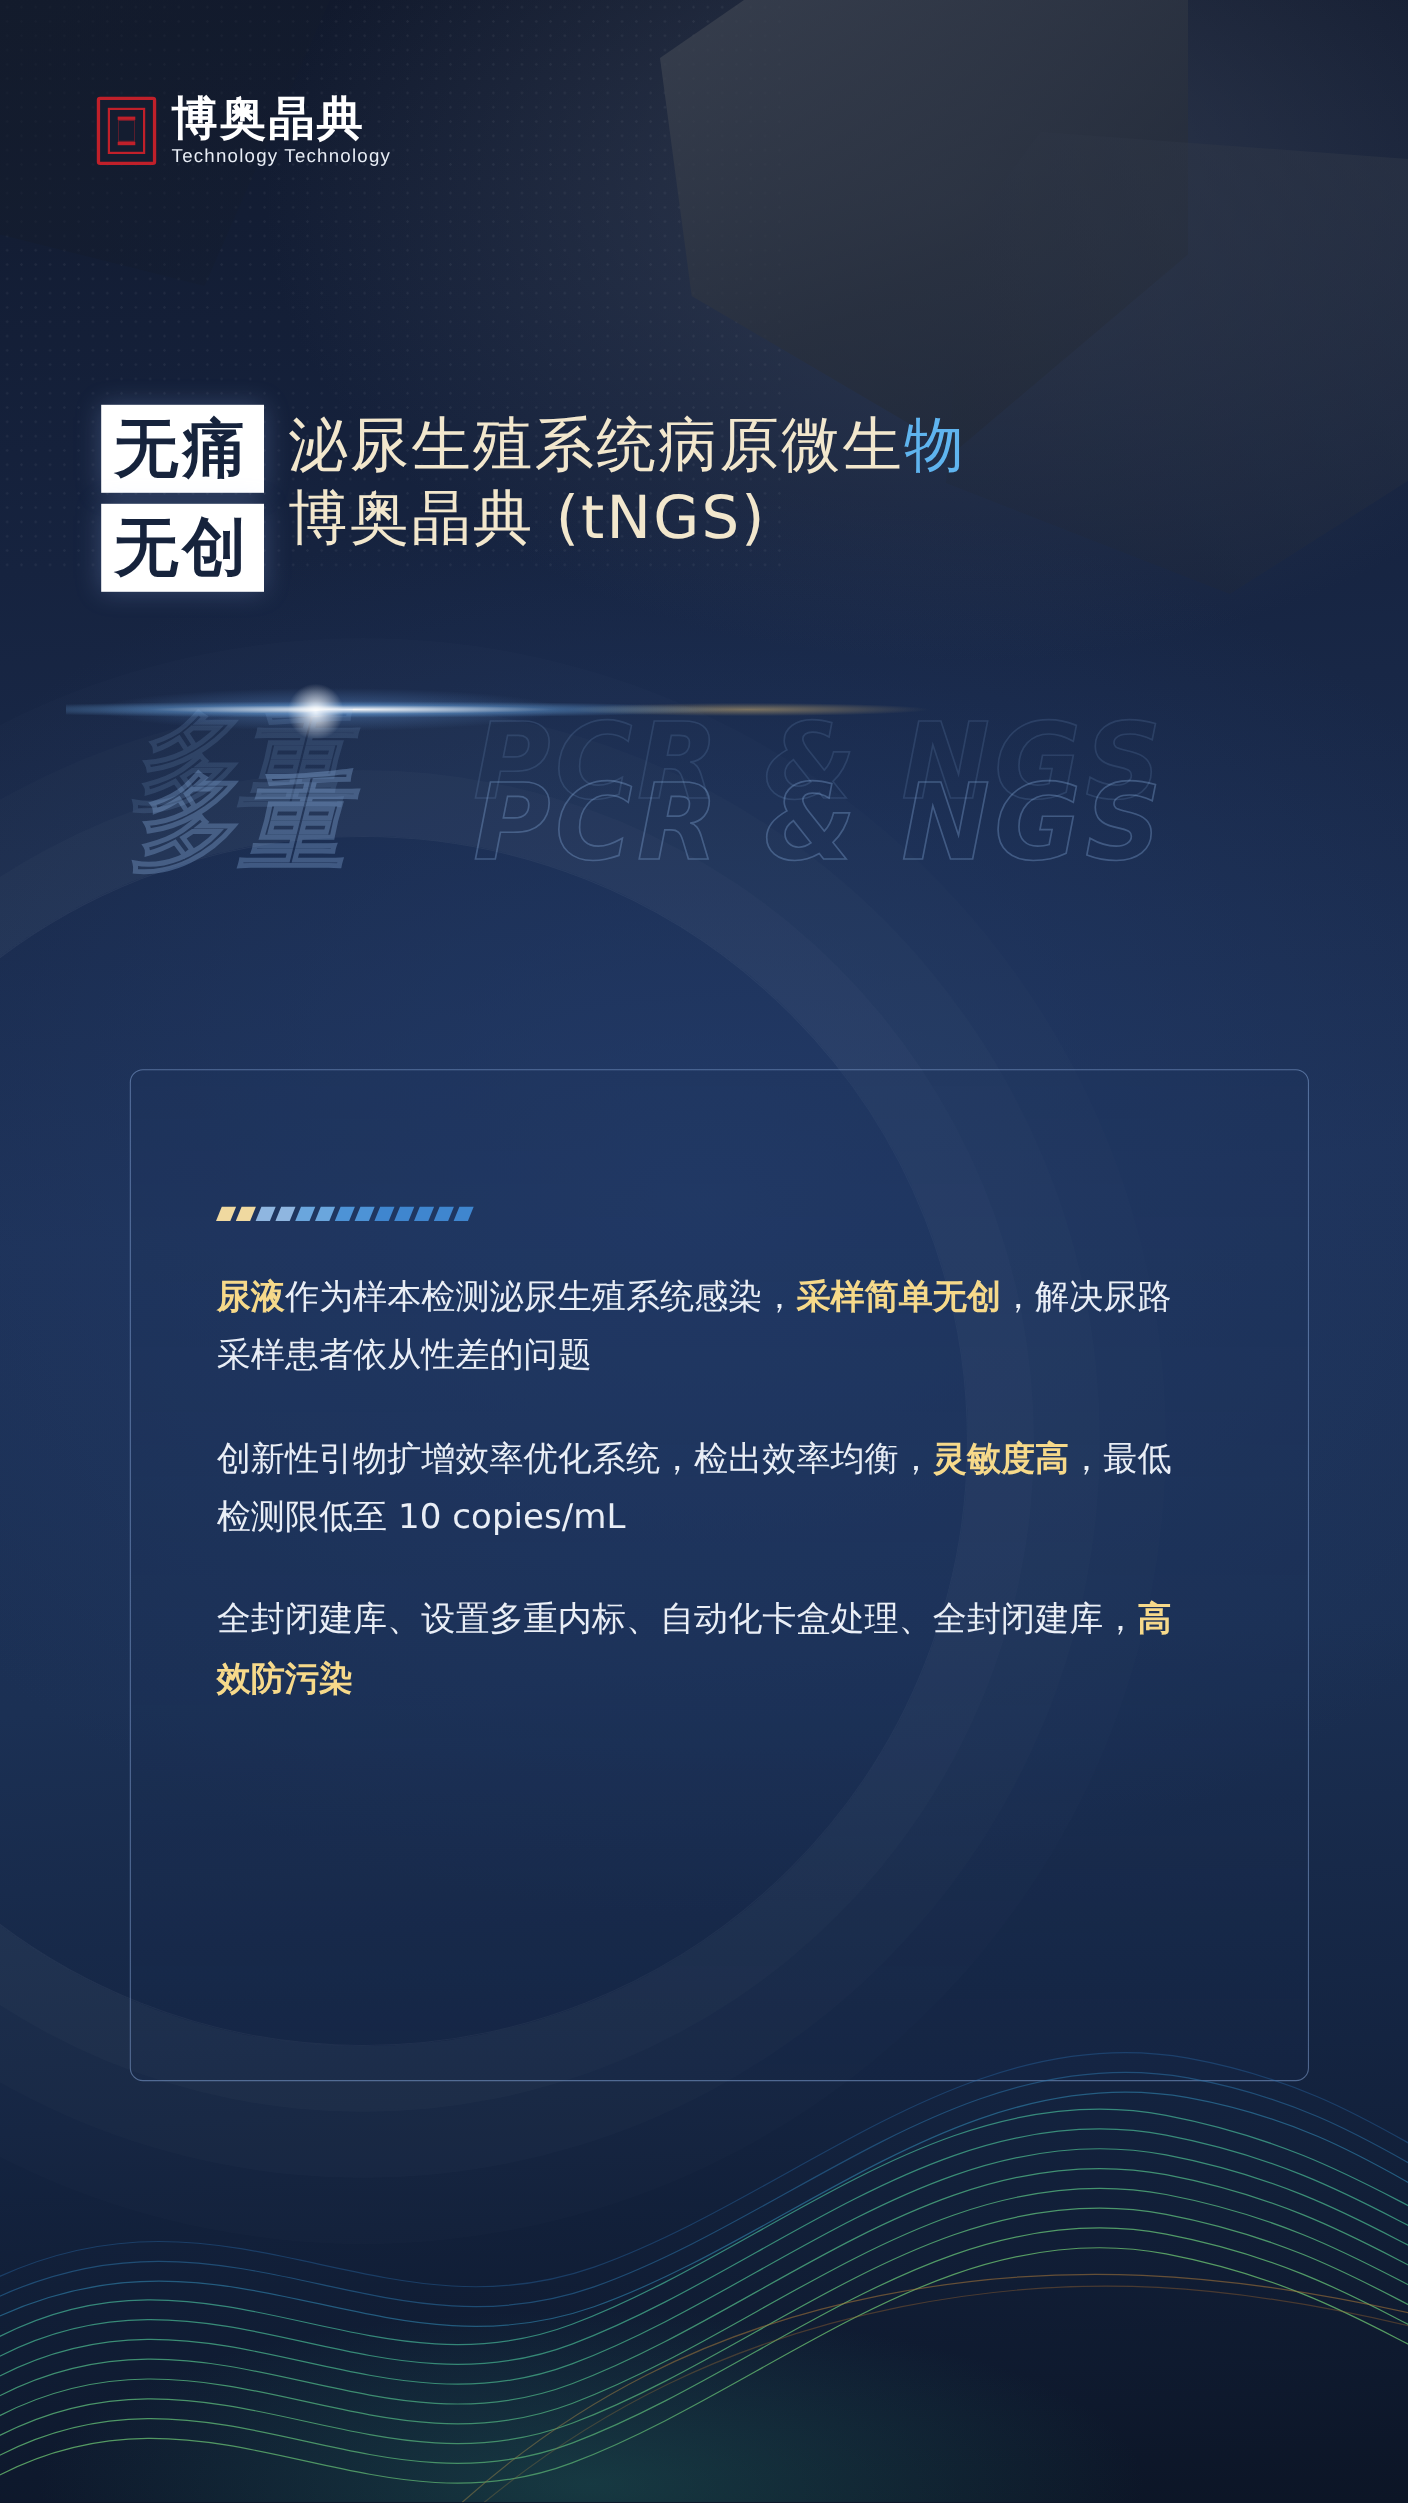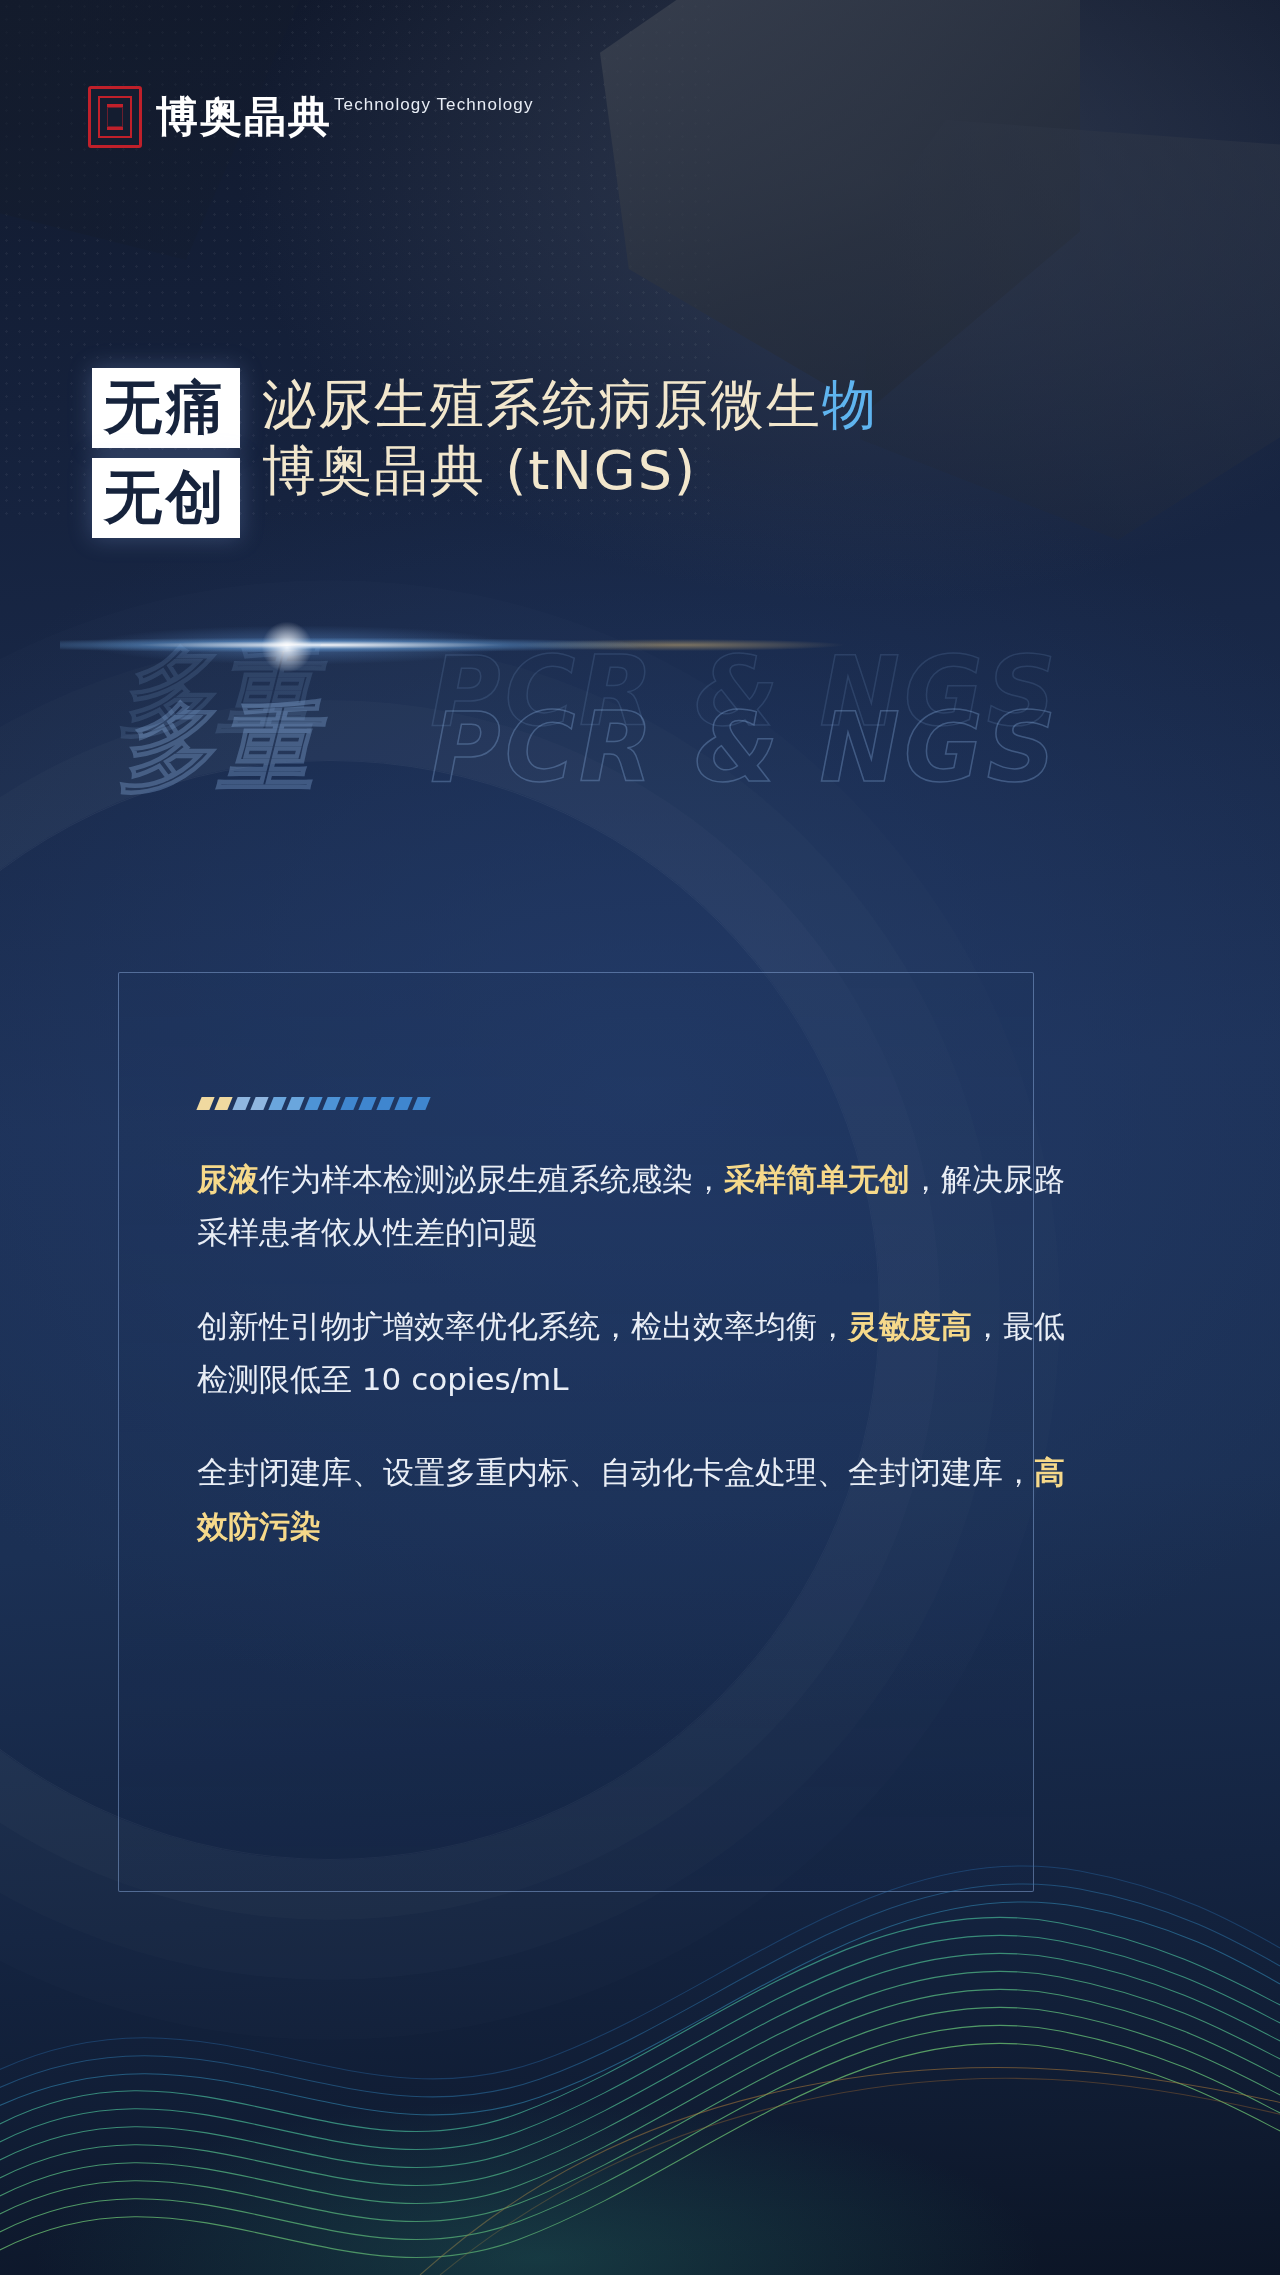--- a/index.html
+++ b/index.html
@@ -89,21 +89,21 @@
     position: absolute; left: 7px; top: 7px; right: 7px; bottom: 7px;
     border: 2px solid #c0202a;
   }
   .logo-seal::after {
     content: "";
     position: absolute; left: 16px; top: 15px; right: 16px; bottom: 15px;
     border-top: 3px solid #c0202a;
     border-bottom: 3px solid #c0202a;
     box-shadow: inset 0 0 0 1px rgba(192,32,42,0.5);
   }
-  .logo-text { display: flex; flex-direction: row; gap: 2px; }
+  .logo-text { display: flex; flex-direction: column; gap: 2px; }
   .logo-cn {
     font-size: 42px;
     font-weight: 700;
     color: #ffffff;
     letter-spacing: 2px;
     line-height: 1.05;
     font-family: "DejaVu Sans", "Liberation Sans", sans-serif;
   }
   .logo-en {
     font-size: 17px;
@@ -193,23 +193,23 @@
   .wm-row.ghost {
     -webkit-text-stroke: 1.5px rgba(150,190,240,0.14);
     position: absolute;
     left: 0; top: -56px;
   }
 
   
   .card {
     position: absolute;
     left: 118px; top: 972px;
-    width: 916px; height: 920px;
+    width: 1072px; height: 920px;
     border: 1px solid rgba(150,185,235,0.45);
-    border-radius: 2px;
+    border-radius: 12px;
     background: linear-gradient(180deg, rgba(30,52,92,0.30) 0%, rgba(24,42,78,0.18) 100%);
   }
 
   .ticks {
     position: absolute;
     left: 80px; top: 124px;
     display: flex;
     gap: 5px;
   }
   .tick {

